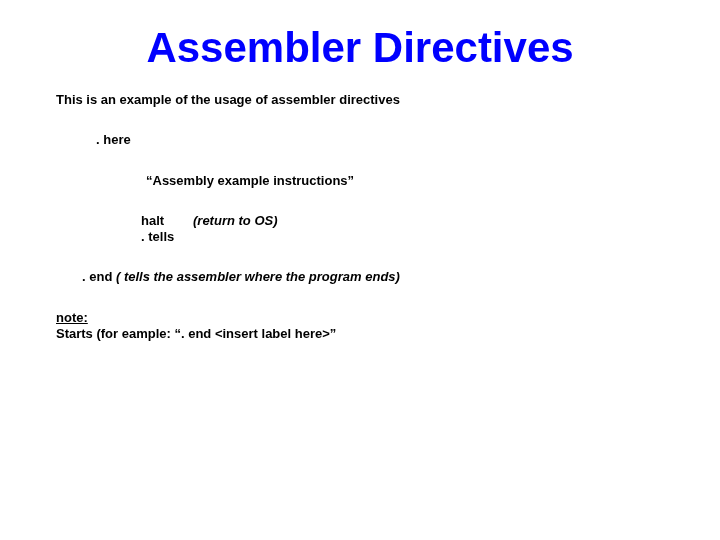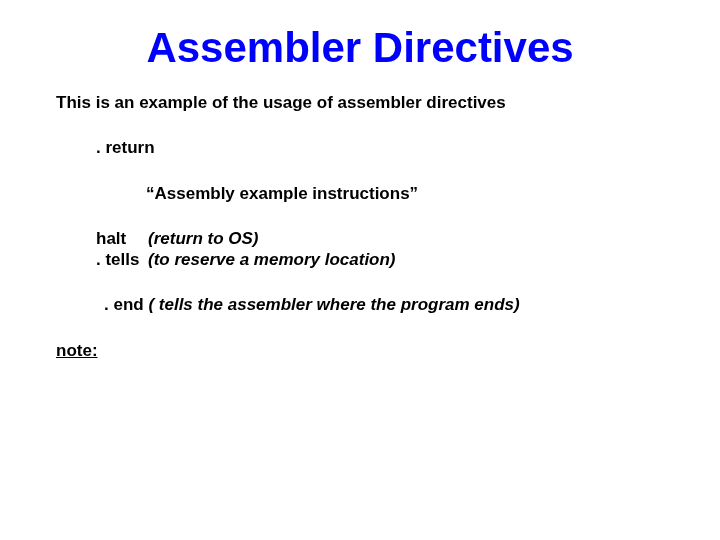--- a/index.html
+++ b/index.html
@@ -21,21 +21,21 @@
     font-size: 42px;
     font-weight: bold;
     color: #0000ff;
     text-align: center;
     padding-top: 24px;
     padding-bottom: 10px;
   }
   .body {
     padding-left: 56px;
     padding-right: 60px;
-    font-size: 17px;
+    font-size: 13px;
     font-weight: bold;
     line-height: 1.25;
   }
   .intro {
     margin-top: 10px;
     margin-bottom: 24px;
   }
   .begin {
     margin-left: 40px;
     margin-bottom: 24px;
@@ -44,27 +44,28 @@
     margin-left: 90px;
     margin-bottom: 24px;
   }
   .directive-row {
     margin-left: 40px;
     display: flex;
   }
   .directive-label {
     display: inline-block;
     width: 52px;
+    margin-left: 45px;
   }
   .directive-desc {
     font-style: italic;
     text-align: right;
   }
   .end-block {
-    margin-left: 48px;
+    margin-left: 26px;
     margin-top: 24px;
     margin-bottom: 24px;
   }
   .note-block {
     margin-top: 18px;
   }
   .note-label {
     text-decoration: underline;
   }
 </style>
@@ -72,40 +73,40 @@
 <body>
 
 <div class="slide">
 
   <div class="title">Assembler Directives</div>
 
   <div class="body">
 
     <div class="intro">This is an example of the usage of assembler directives</div>
 
-    <div class="begin">. return</div>
+    <div class="begin">. here</div>
 
     <div class="asm-instr">“Assembly example instructions”</div>
 
     <div class="directive-row">
       <span class="directive-label">halt</span>
       <span class="directive-desc">(return to OS)</span>
     </div>
 
     <div class="directive-row">
       <span class="directive-label">. tells</span>
-      <span class="directive-desc">(to reserve a memory location)</span>
     </div>
 
     <div class="end-block">
       <span>. end</span>
       <span class="directive-desc">( tells the assembler where the program ends)</span>
     </div>
 
     <div class="note-block">
       <div>
         <span class="note-label">note:</span>
       </div>
+      <div>Starts (for eample: “. end &lt;insert label here&gt;”</div>
     </div>
 
   </div>
 
 </div>
 
 </body></html>

